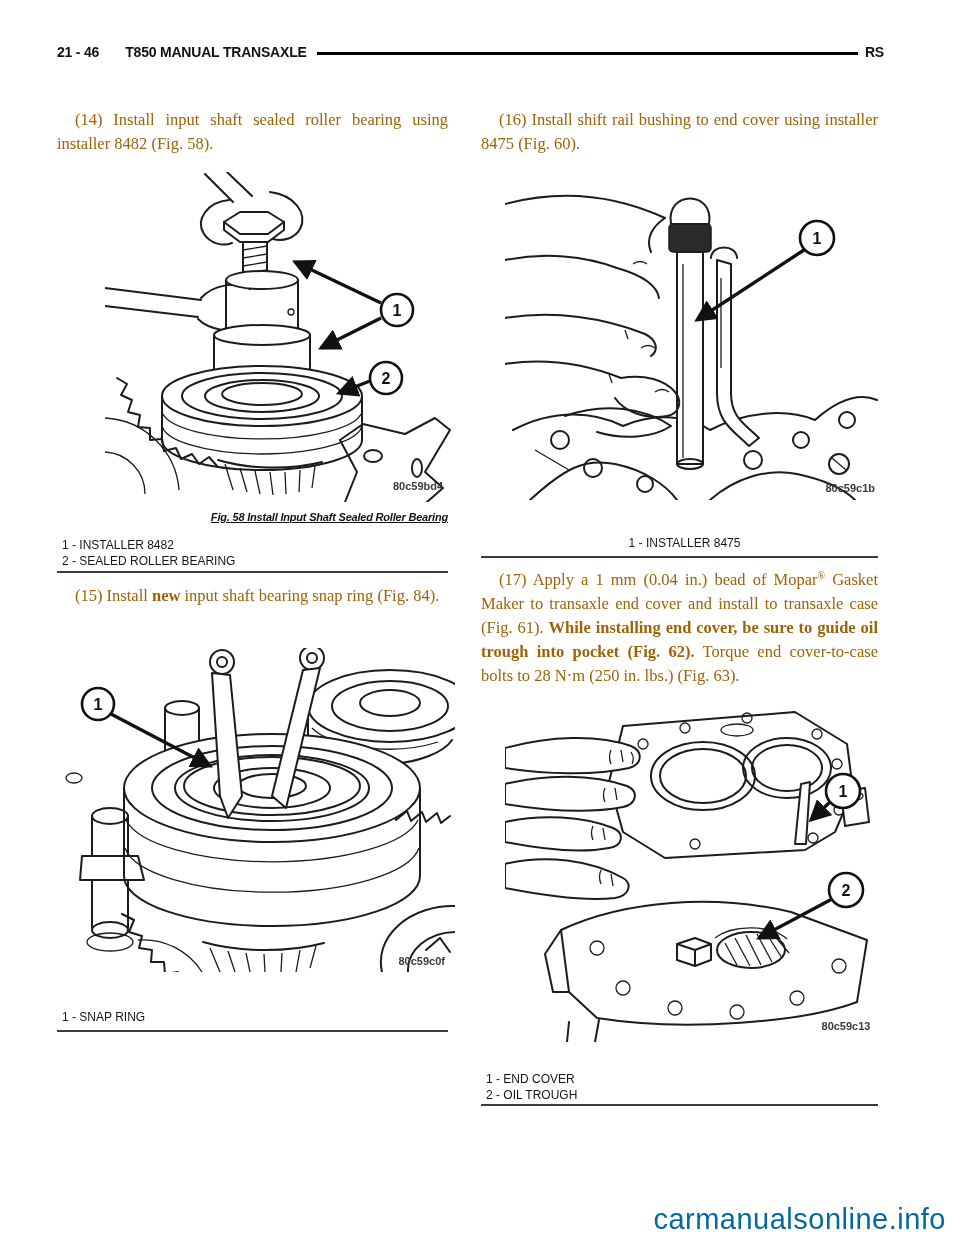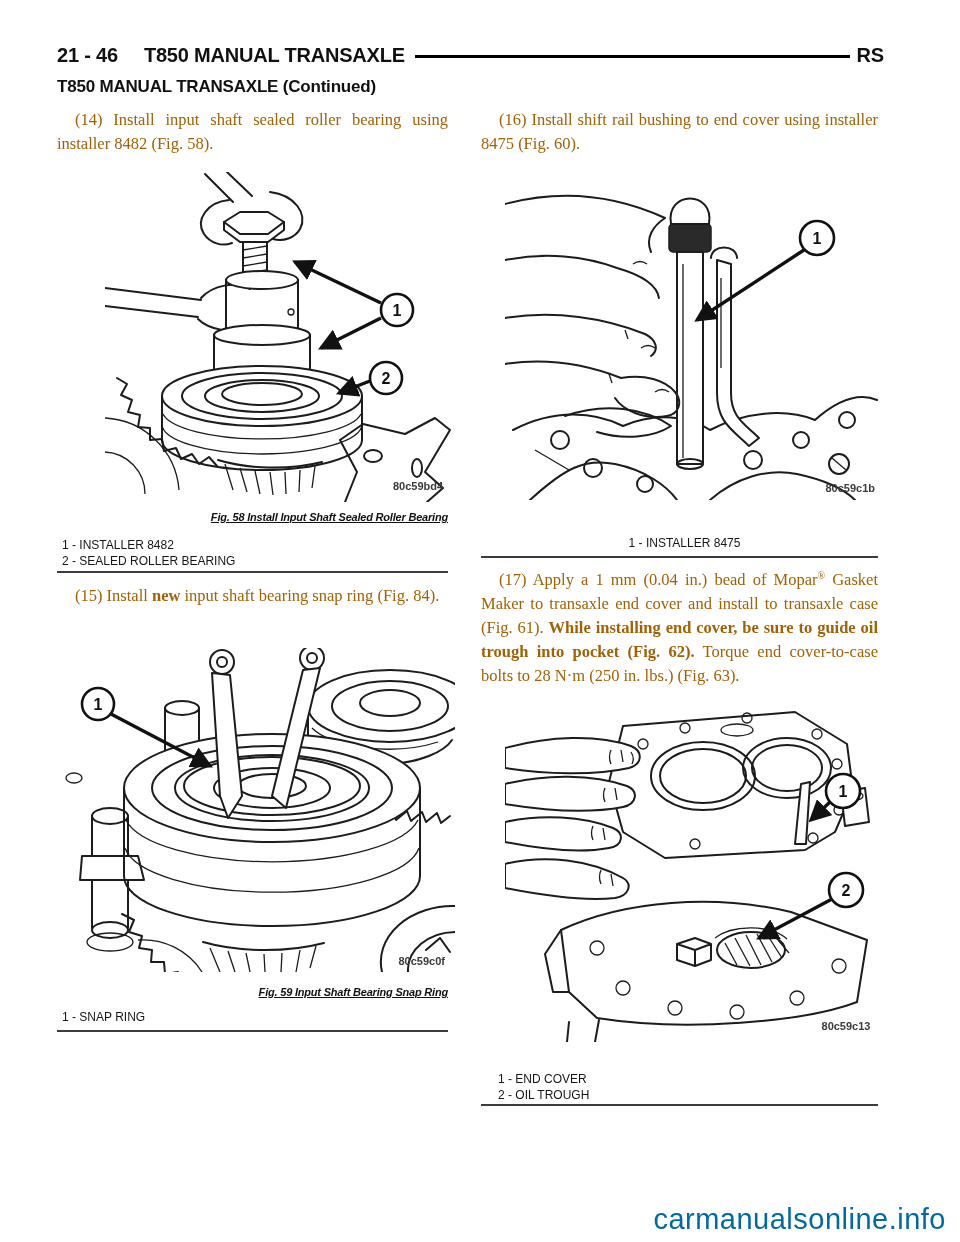--- a/index.html
+++ b/index.html
@@ -5,21 +5,21 @@
   html,body { margin:0; padding:0; background:#ffffff; }
   .page {
     position:relative; width:960px; height:1242px; background:#fff;
     font-family:"Liberation Serif", serif; color:#111; overflow:hidden;
   }
   .abs { position:absolute; }
 
   
   .hdr-row {
     left:57px; top:44px; width:827px; display:flex; align-items:center;
-    font-family:"Liberation Sans", sans-serif; font-weight:bold; font-size:20px;
+    font-family:"Liberation Sans", sans-serif; font-weight:bold; font-size:14px;
     letter-spacing:-0.2px; white-space:nowrap;
   }
   .hdr-page { margin-right:26px; }
   .hdr-line { flex:1; height:3px; background:#000; margin:2px 7px 0 10px; }
   .subhdr {
     left:57px; top:77px; font-family:"Liberation Sans", sans-serif;
     font-weight:bold; font-size:17px; letter-spacing:-0.2px;
   }
 
   
@@ -64,21 +64,20 @@
 <body>
 
 <div class="page">
 
   <div class="abs hdr-row">
     <span class="hdr-page">21 - 46</span>
     <span>T850 MANUAL TRANSAXLE</span>
     <span class="hdr-line"></span>
     <span>RS</span>
   </div>
-  <div class="abs subhdr">T850 MANUAL TRANSAXLE (Continued)</div>
 
   <div class="abs para col-l" style="top:108px;"><span>(14) Install input shaft sealed roller bearing using installer 8482 (Fig. 58).</span></div>
 
   <svg class="abs art" style="left:105px; top:172px;" width="355" height="330" viewBox="0 0 355 330">
     <defs>
         <marker id="m58" viewBox="0 0 10 10" refX="8.5" refY="5" markerWidth="6.5" markerHeight="6.5" orient="auto">
           <path d="M0,0 L10,5 L0,10 z" fill="#111"></path>
         </marker>
       </defs>
     <g>
@@ -197,21 +196,20 @@
       <path class="inkf" d="M243,22 L260,20 L226,160 L212,148 Z"></path>
     </g>
     <g>
       <line class="arrow" x1="51" y1="66" x2="150" y2="118" marker-end="url(#m59)"></line>
       <circle class="co" cx="38" cy="56" r="16"></circle>
       <text class="cot" x="38" y="62">1</text>
     </g>
     <text class="figcode" x="385" y="317" text-anchor="end">80c59c0f</text>
   </svg>
 
-  <div class="abs fig-caption col-l" style="top:986px;">Fig. 59 Input Shaft Bearing Snap Ring</div>
   <div class="abs legend col-l" style="top:1009px;">
     <div>1 - SNAP RING</div>
   </div>
   <div class="abs rule col-l" style="top:1030px;"></div>
 
   <div class="abs para col-r" style="top:108px;"><span>(16) Install shift rail bushing to end cover using installer 8475 (Fig. 60).</span></div>
 
   <svg class="abs art" style="left:505px; top:168px;" width="375" height="332" viewBox="0 0 375 332">
     <defs>
         <marker id="m60" viewBox="0 0 10 10" refX="8.5" refY="5" markerWidth="6.5" markerHeight="6.5" orient="auto">
@@ -318,21 +316,21 @@
       <text class="cot" x="338" y="105">1</text>
     </g>
     <g>
       <line class="arrow" x1="327" y1="207" x2="254" y2="246" marker-end="url(#m61)"></line>
       <circle class="co" cx="341" cy="198" r="17"></circle>
       <text class="cot" x="341" y="204">2</text>
     </g>
     <text class="figcode" x="341" y="338" text-anchor="middle">80c59c13</text>
   </svg>
 
-  <div class="abs legend col-r" style="top:1071px;margin-left:12px;">
+  <div class="abs legend col-r" style="top:1071px;">
     <div>1 - END COVER</div>
     <div>2 - OIL TROUGH</div>
   </div>
   <div class="abs rule col-r" style="top:1104px;"></div>
 
   <div class="abs watermark">carmanualsonline.info</div>
 
 </div>
 
 </body></html>

